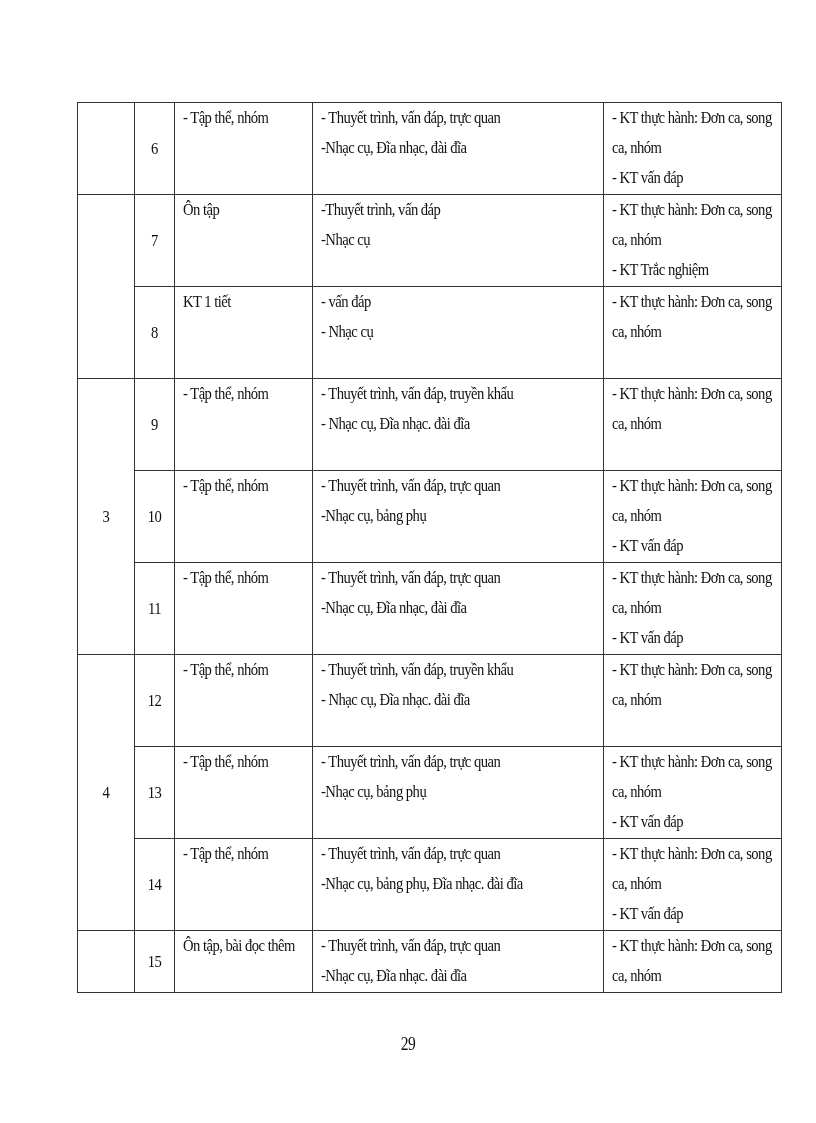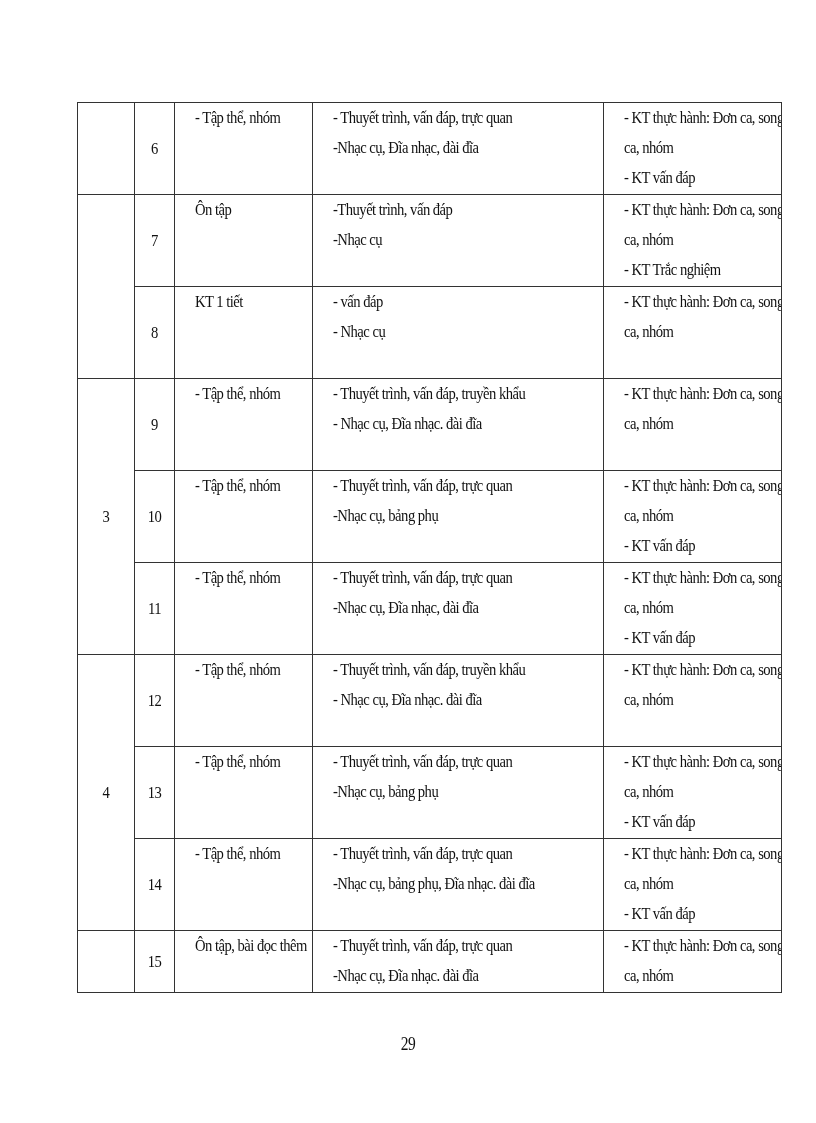--- a/index.html
+++ b/index.html
@@ -28,21 +28,21 @@
       top: 102px;
       width: 704px;
       border-collapse: collapse;
       table-layout: fixed;
       font-size: 17px;
       line-height: 30px;
     }
     table.plan td {
       border: 1.5px solid #333333;
       vertical-align: top;
-      padding: 0 0 0 20px;
+      padding: 0 0 0 8px;
       overflow: hidden;
       letter-spacing: -0.6px;
       transform-origin: left top;
     }
     table.plan td.c-week,
     table.plan td.c-lesson {
       text-align: center;
       vertical-align: middle;
       padding: 0;
     }

